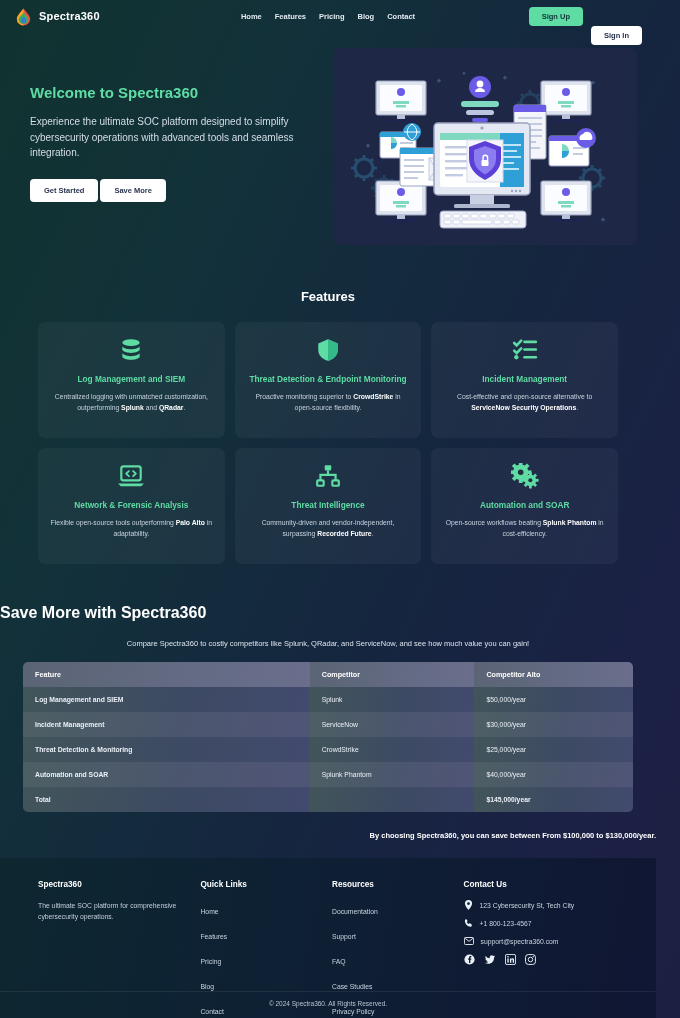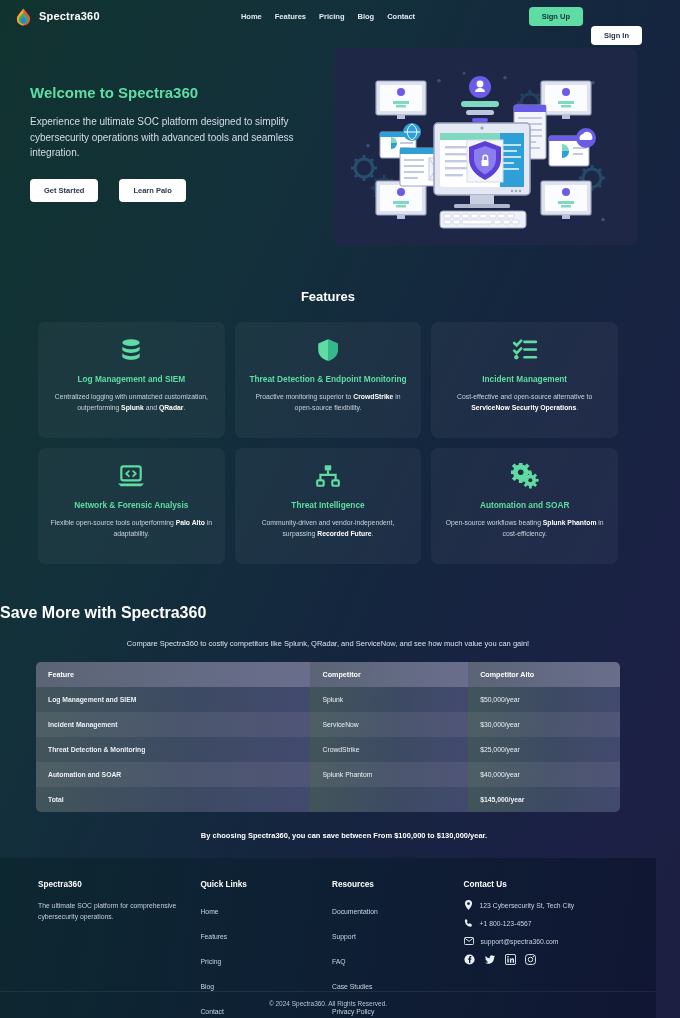--- a/index.html
+++ b/index.html
@@ -31,21 +31,21 @@
   .btn-signin {
     background:#ffffff; color:#24304a; font-size:7.5px; font-weight:600;
     padding:5px 13px; border-radius:4px; border:none; cursor:pointer;margin-top:39px;
   }
 
   
   .hero { display:flex; padding:16px 30px 0 30px; gap:24px; }
   .hero-left { width:290px; padding-top:36px; }
   .hero-title { font-size:15px; font-weight:bold; color:#5fdca4; margin-bottom:13px; }
   .hero-sub { font-size:10px; line-height:1.55; color:#d5dee8; width:280px; margin-bottom:18px; }
-  .hero-btns { display:flex; gap:21px; }
+  .hero-btns { display:flex; gap:2px; }
   .hero-btn {
     background:#ffffff; color:#2a3550; font-size:7.5px; font-weight:600;
     padding:7px 14px; border-radius:4px; border:none; cursor:pointer;
   }
   .hero-art {
     width:303px; height:197px; background:#1e2746; border-radius:7px;
     position:relative; overflow:hidden; flex:0 0 303px;
   }
   .hero-art svg { display:block; }
 
@@ -62,35 +62,35 @@
   }
   .card-icon { height:28px; margin-bottom:9px; display:flex; align-items:center; }
   .card-title { font-size:8.3px; font-weight:bold; color:#5fdca4; line-height:1.45; margin-bottom:7px; }
   .card-desc { font-size:6.8px; line-height:1.6; color:#c8d3de; }
   .card-desc b { color:#ffffff; }
   .cards.row2 { margin-top:10px; }
 
   
   .save-title { text-align:left; font-size:16px; font-weight:bold; color:#ffffff; margin-top:40px; }
   .save-sub { text-align:center; font-size:7.5px; color:#dbe3ec; margin-top:17px; margin-bottom:14px; }
-  .tbl-wrap { padding:0 36px; }
+  .tbl-wrap { padding:0 23px; }
   table { width:100%; border-collapse:collapse; border-radius:5px; overflow:hidden; }
   thead th {
     background:linear-gradient(100deg,#5b6475 0%,#646b84 60%,#6a6e8c 100%);
     font-size:7.2px; font-weight:bold; color:#ffffff; text-align:left;
     padding:8px 12px;
   }
   tbody td { font-size:6.8px; padding:9px 12px; color:#eaf0f6; }
   tbody tr:nth-child(odd) td { background:linear-gradient(100deg,#42555a 0%,#3d4a63 55%,#424a6e 100%); }
   tbody tr:nth-child(even) td { background:linear-gradient(100deg,#4d5f63 0%,#4b566e 55%,#505577 100%); }
   tbody td:first-child { font-weight:bold; }
   tbody tr:last-child td { font-weight:bold; }
   .col-feature { width:47%; }
   .col-comp { width:27%; }
-  .save-note { text-align:center; font-size:7.5px; font-weight:bold; color:#ffffff; margin-top:19px;margin-left:32px; }
+  .save-note { text-align:right; font-size:7.5px; font-weight:bold; color:#ffffff; margin-top:19px;margin-left:32px; }
 
   
   .footer {
     position:absolute; left:0; right:0; bottom:0; height:160px;
     background:linear-gradient(100deg,#0d2730 0%,#0e2034 45%,#101633 100%);
     padding:22px 38px 0;
   }
   .footer-cols { display:grid; grid-template-columns:1.25fr 1fr 1fr 1.25fr; gap:8px; }
   .fcol-title { font-size:8.2px; font-weight:bold; color:#ffffff; margin-bottom:11px; }
   .fcol-text { font-size:6.8px; line-height:1.65; color:#c4cfdb; width:140px; }
@@ -136,21 +136,21 @@
       <button class="btn-signin">Sign In</button>
     </div>
   </div>
 
   <div class="hero">
     <div class="hero-left">
       <div class="hero-title">Welcome to Spectra360</div>
       <div class="hero-sub">Experience the ultimate SOC platform designed to simplify cybersecurity operations with advanced tools and seamless integration.</div>
       <div class="hero-btns">
         <button class="hero-btn">Get Started</button>
-        <button class="hero-btn">Learn Palo</button>
+        <button class="hero-btn">Save More</button>
       </div>
     </div>
     <div class="hero-art">
       <svg width="303" height="197" viewBox="0 0 303 197">
         <defs>
           <g id="mon">
             <rect x="0" y="0" width="50" height="34" rx="2" fill="#dfe3ee" stroke="#9aa3c0" stroke-width="1.2"></rect>
             <rect x="4" y="4" width="42" height="26" rx="1" fill="#fbfcff"></rect>
             <circle cx="25" cy="11" r="4" fill="#6b5ce7"></circle>
             <path d="M17 20 h16 v3 h-16 z" fill="#7fd9c0"></path>

